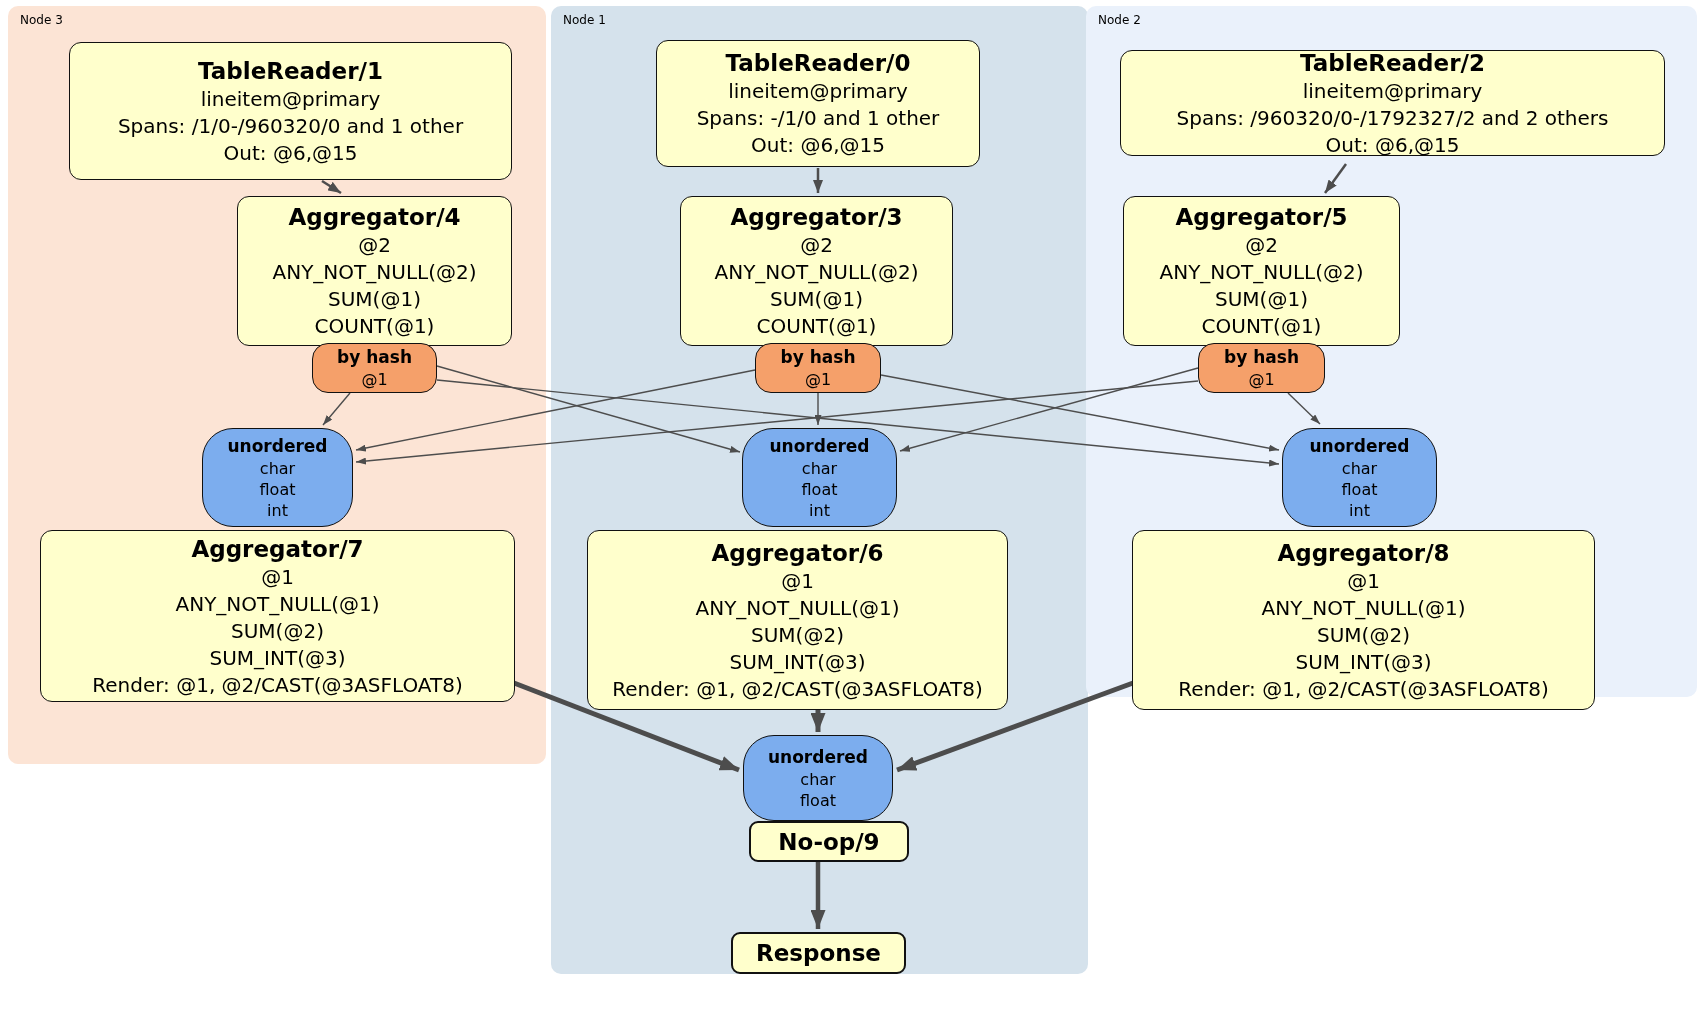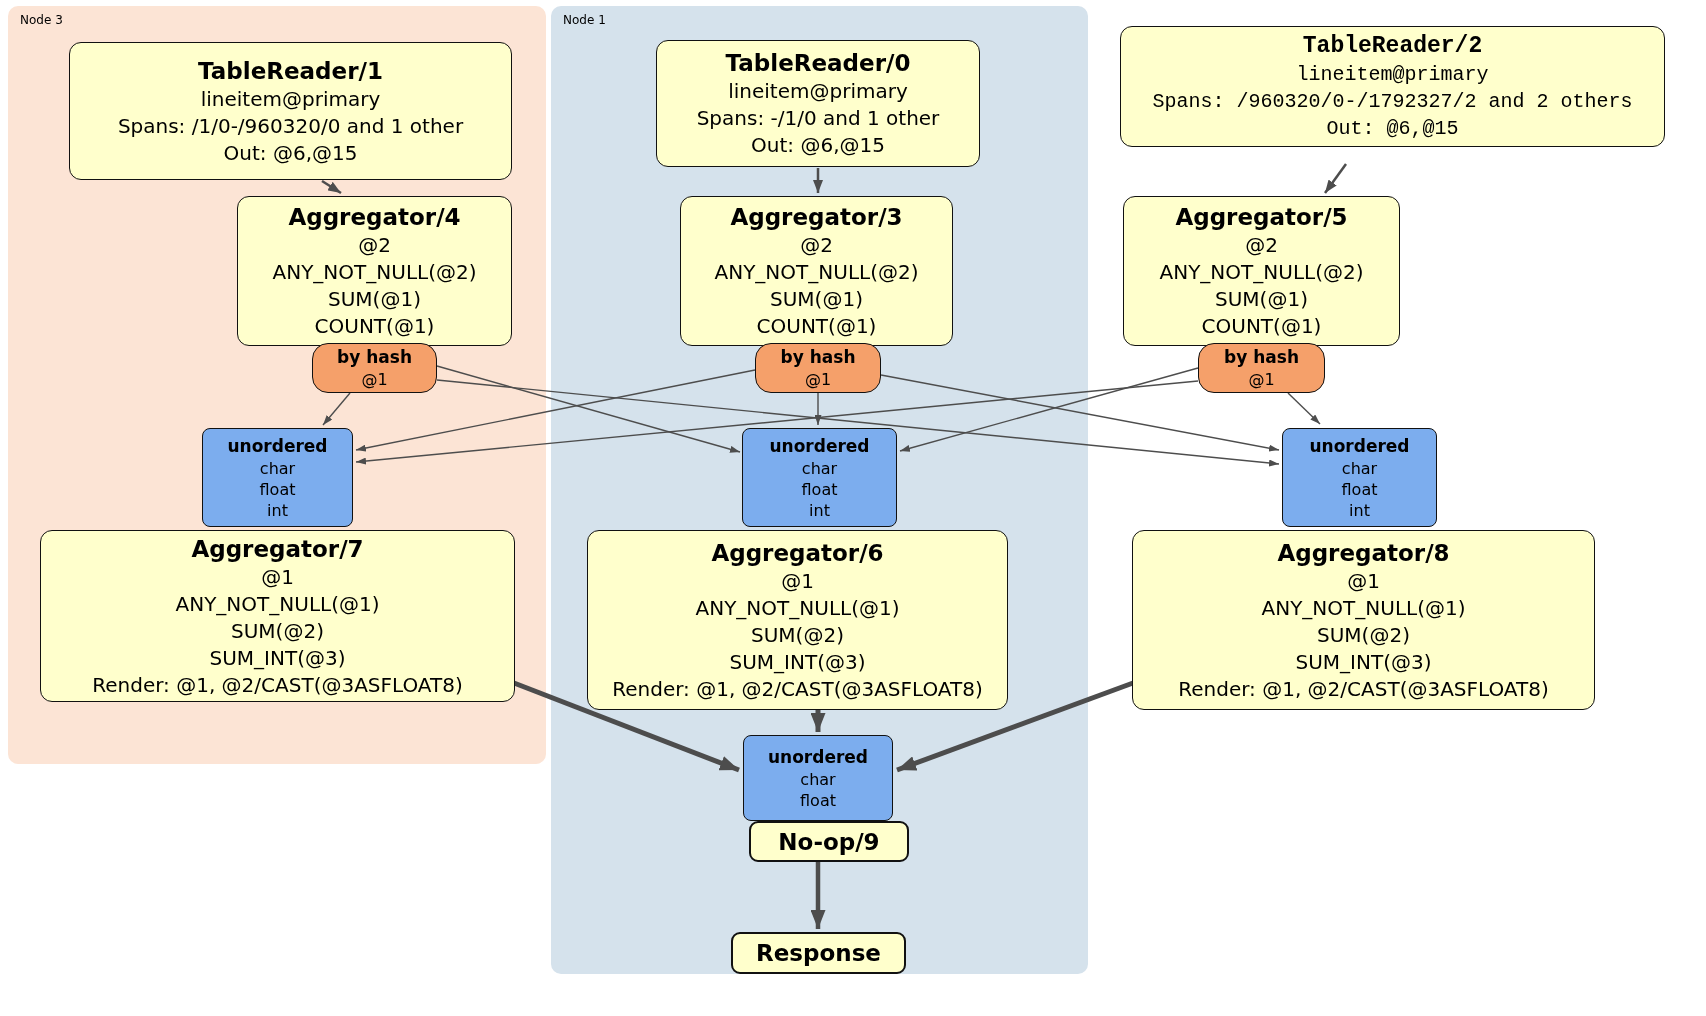--- a/index.html
+++ b/index.html
@@ -13,29 +13,29 @@
   #r-node1{left:551px;top:6px;width:537px;height:968px;background:#d5e2ec;}
   #r-node2{left:1086px;top:6px;width:611px;height:691px;background:#eaf1fb;}
   #edges{position:absolute;left:0;top:0;z-index:2;}
   .box{
     position:absolute;z-index:3;box-sizing:border-box;
     display:flex;flex-direction:column;justify-content:center;align-items:center;
     border:1.6px solid #111;text-align:center;
   }
   .proc{background:#ffffcc;border-radius:12px;}
   .router{background:#f5a06a;border-radius:16px;z-index:4;}
-  .sync{background:#7cadee;border-radius:8px;text-align:center;}
+  .sync{background:#7cadee;border-radius:31px;text-align:center;}
   .pill{background:#ffffcc;border-radius:9px;border-width:2px;z-index:4;}
   .t{font-weight:bold;font-size:23px;line-height:30px;white-space:nowrap;}
   .l{font-size:20px;line-height:27px;white-space:nowrap;}
   .router .t,.sync .t{font-size:17px;line-height:23px;}
   .router .l,.sync .l{font-size:16px;line-height:21px;}
   #b-tr1{left:69px;top:42px;width:443px;height:138px;}
   #b-tr0{left:656px;top:40px;width:324px;height:127px;}
-  #b-tr2{left:1120px;top:26px;width:545px;height:121px;font-family:Liberation Mono, monospace;}
+  #b-tr2{left:1120px;top:50px;width:545px;height:106px;}
   #b-agg4{left:237px;top:196px;width:275px;height:150px;}
   #b-agg3{left:680px;top:196px;width:273px;height:150px;}
   #b-agg5{left:1123px;top:196px;width:277px;height:150px;}
   #b-hash3{left:312px;top:343px;width:125px;height:50px;}
   #b-hash1{left:755px;top:343px;width:126px;height:50px;}
   #b-hash2{left:1198px;top:343px;width:127px;height:50px;}
   #b-uno3{left:202px;top:428px;width:151px;height:99px;}
   #b-uno1{left:742px;top:428px;width:155px;height:99px;}
   #b-uno2{left:1282px;top:428px;width:155px;height:99px;}
   #b-agg7{left:40px;top:530px;width:475px;height:172px;}
@@ -49,20 +49,23 @@
 <body>
 
 <div class="canvas">
 
   <div class="region" id="r-node3">
     <div class="region-label">Node 3</div>
   </div>
   <div class="region" id="r-node1">
     <div class="region-label">Node 1</div>
   </div>
+  <div class="region" id="r-node2">
+    <div class="region-label">Node 2</div>
+  </div>
 
   <svg id="edges" width="1706" height="1016">
     <defs>
       <marker id="arr-s" markerUnits="userSpaceOnUse" markerWidth="10" markerHeight="7" refX="10" refY="3.5" orient="auto">
         <path d="M0,0 L10,3.5 L0,7 Z" fill="#4d4d4d"></path>
       </marker>
       <marker id="arr-m" markerUnits="userSpaceOnUse" markerWidth="13" markerHeight="10" refX="13" refY="5" orient="auto">
         <path d="M0,0 L13,5 L0,10 Z" fill="#4d4d4d"></path>
       </marker>
       <marker id="arr-l" markerUnits="userSpaceOnUse" markerWidth="19" markerHeight="15" refX="19" refY="7.5" orient="auto">

